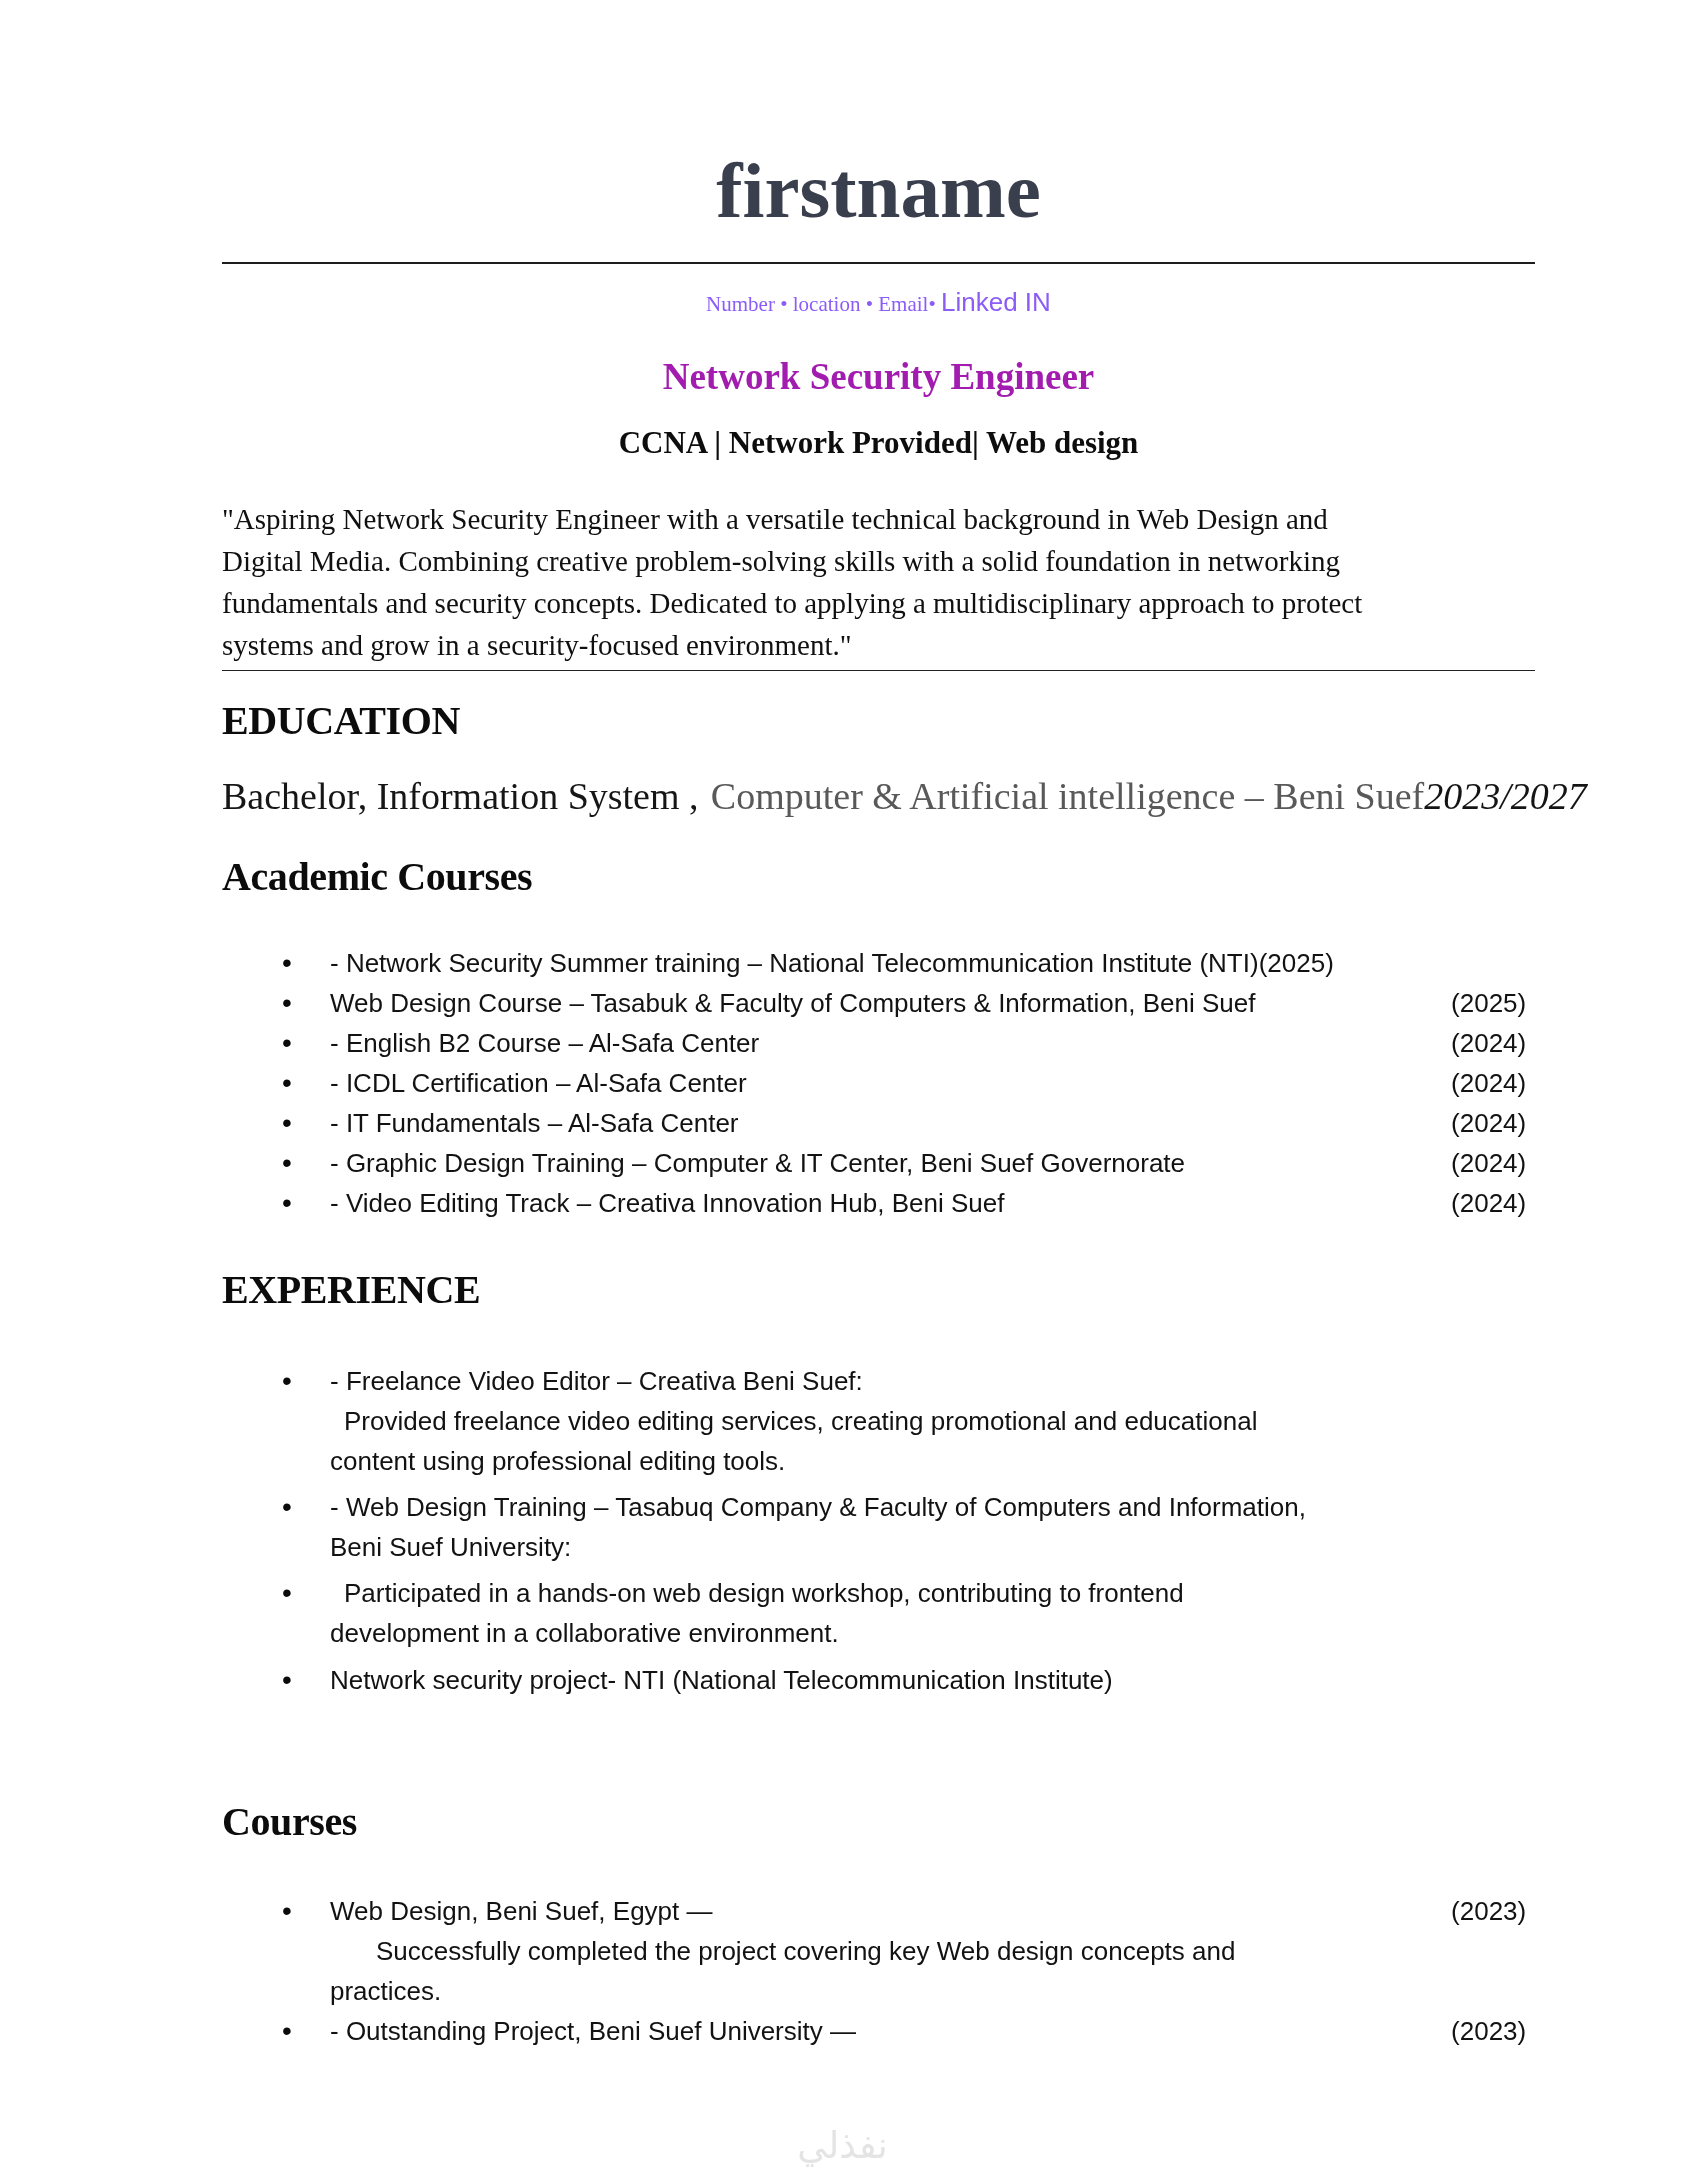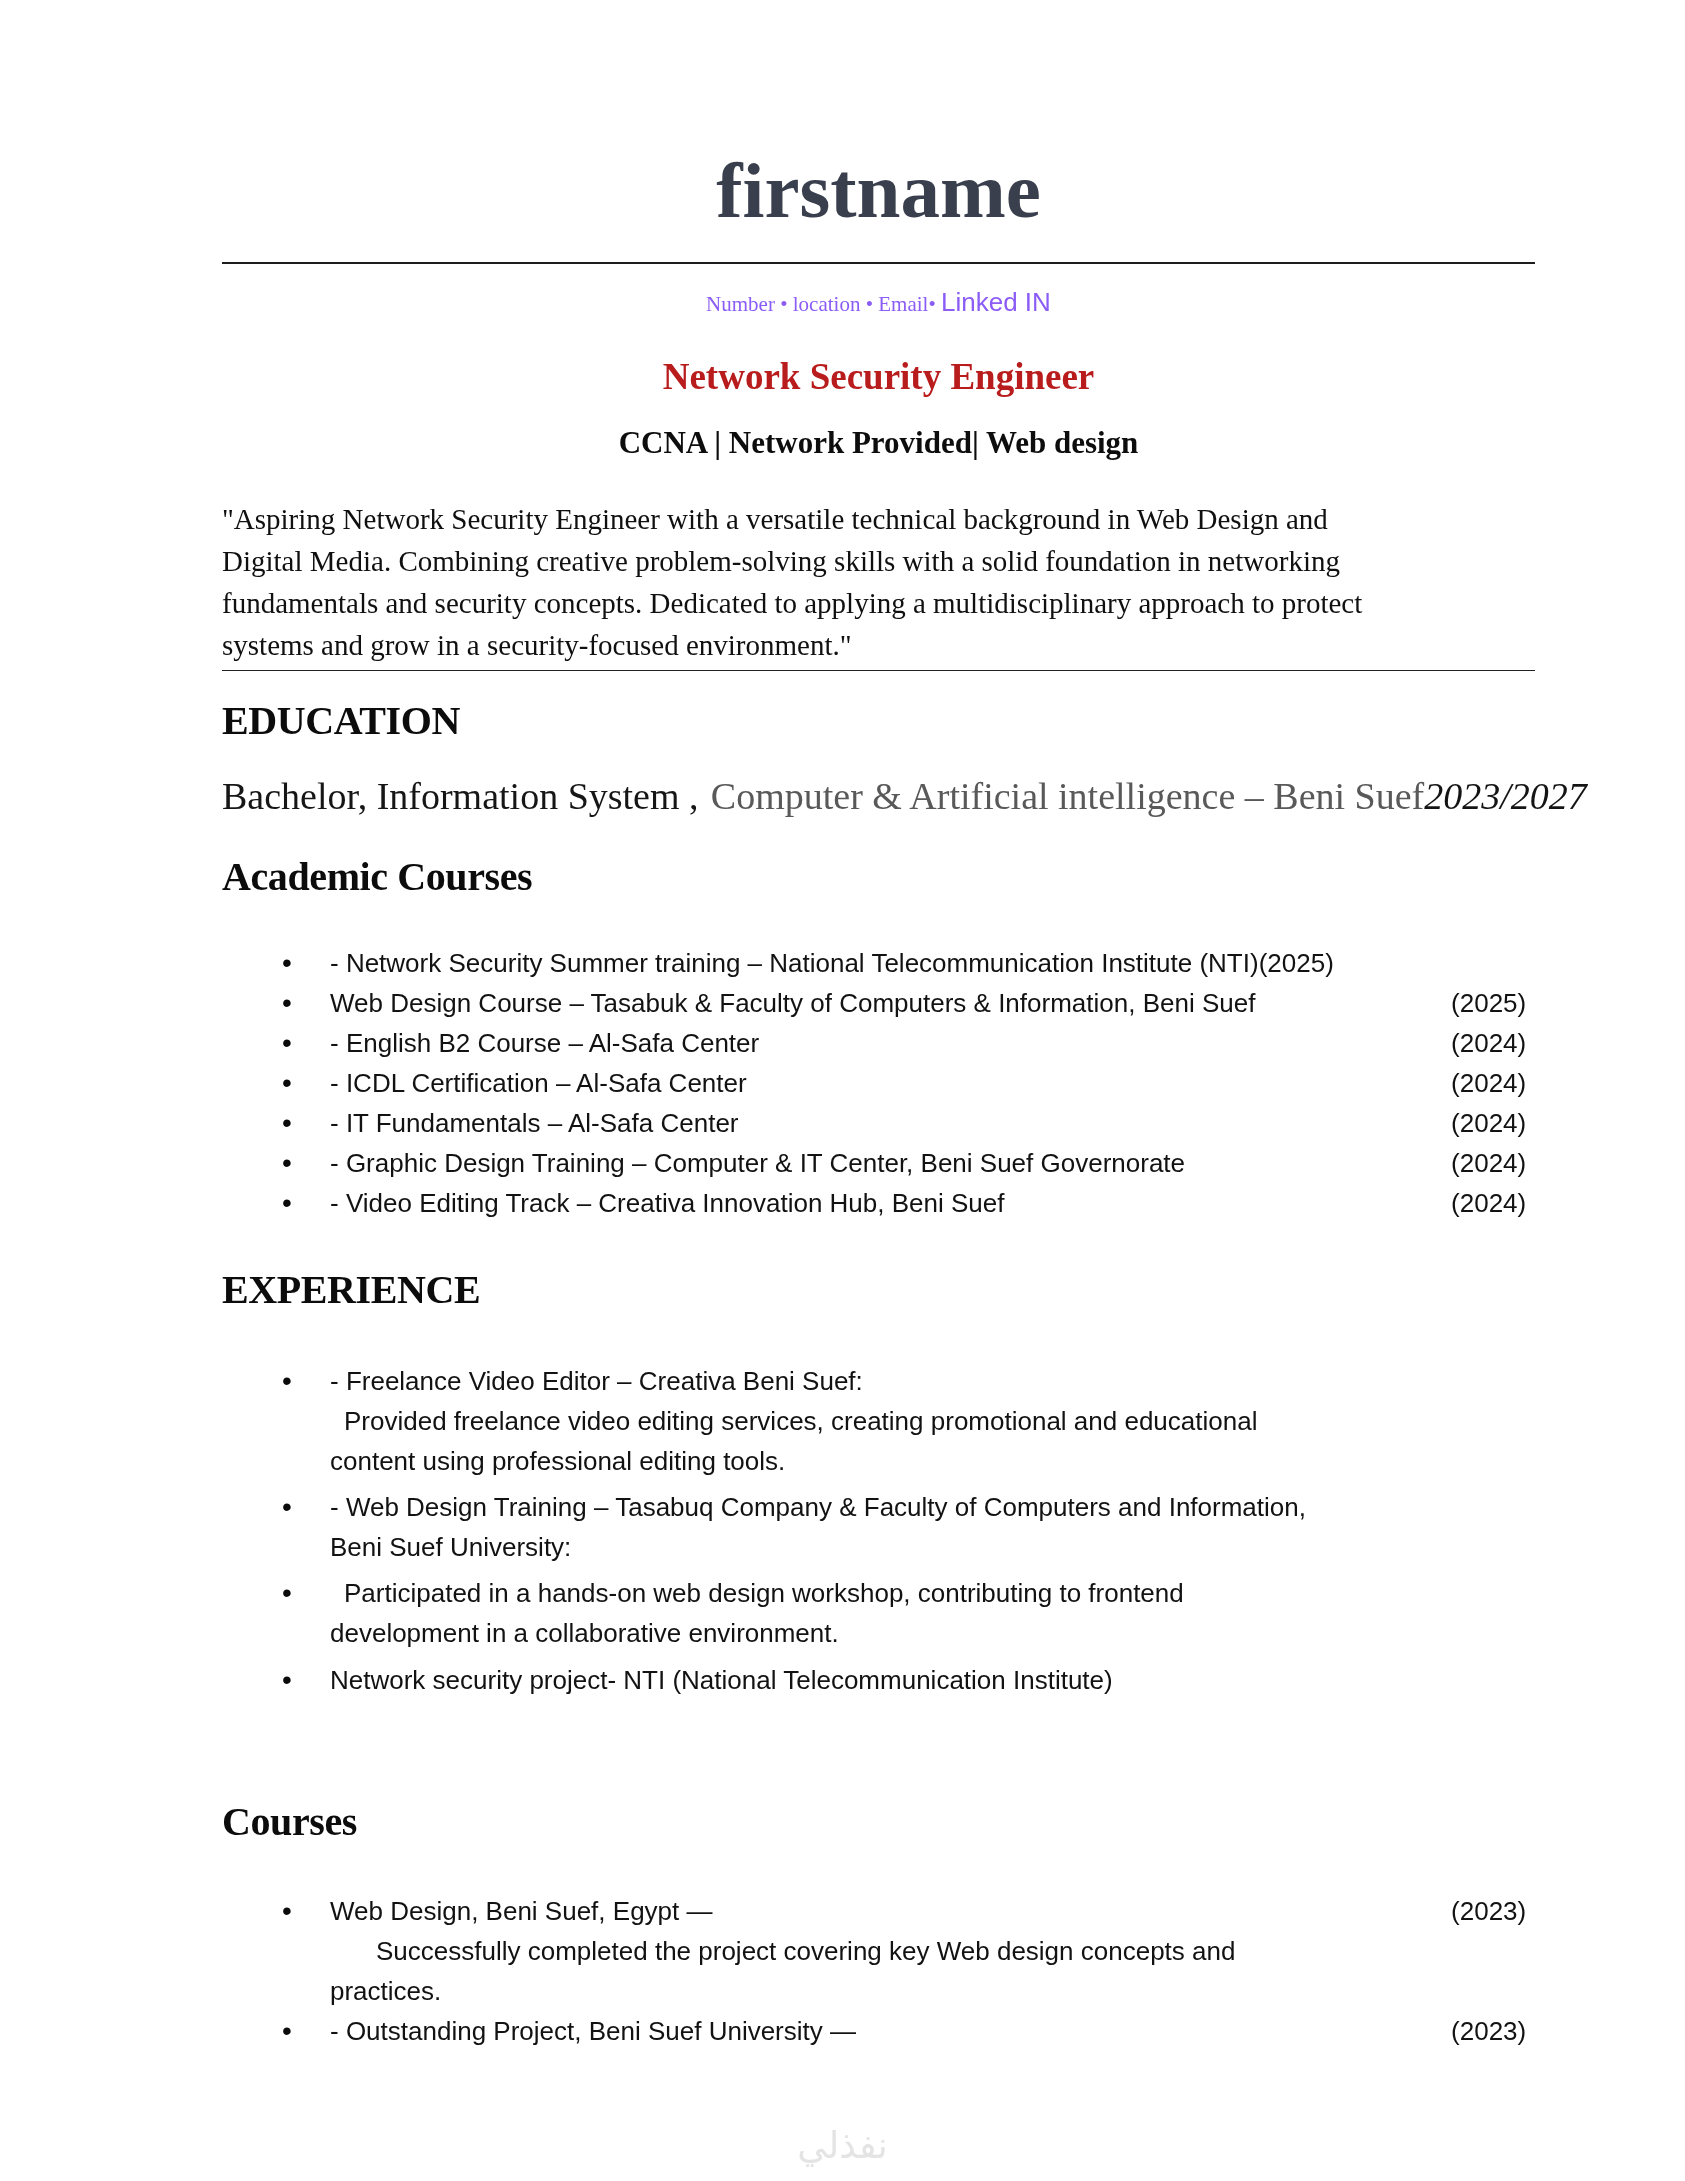--- a/index.html
+++ b/index.html
@@ -41,21 +41,21 @@
   .contact .contact-sans {
     font-family: "Liberation Sans", sans-serif;
     font-size: 26px;
   }
   .role-title {
     margin-top: 40px;
     text-align: center;
     font-weight: 700;
     font-size: 37px;
     line-height: 1;
-    color: #b91c1c;
+    color: #a21caf;
   }
   .role-subtitle {
     margin-top: 32px;
     text-align: center;
     font-weight: 700;
     font-size: 31px;
     line-height: 1;
     color: #0d0d0d;
   }
   .summary {

